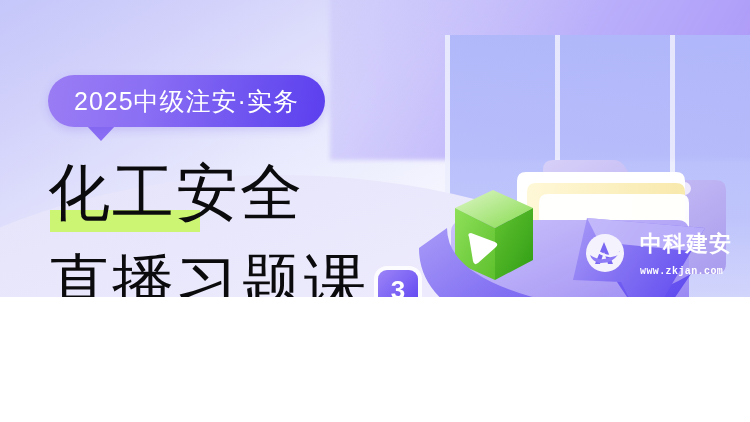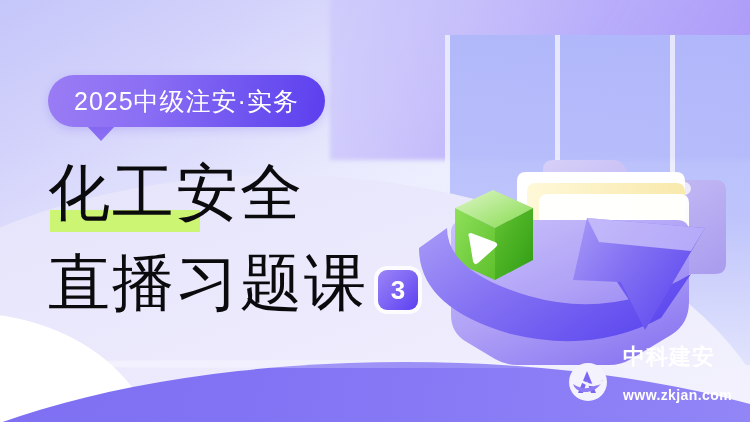--- a/index.html
+++ b/index.html
@@ -1,20 +1,20 @@
 <!DOCTYPE html>
 <html><head>
 <meta charset="utf-8">
 <style>
   html,body{margin:0;padding:0;background:#fff;}
   body{font-family:"Liberation Sans","DejaVu Sans",sans-serif;}
 
   #banner{
     position:relative;
-    width:750px;height:422px;
+    width:750px;height:297px;
     overflow:hidden;
     background:linear-gradient(150deg,#c5c6fa 0%,#d3d2fb 18%,#e8e9fd 42%,#f4f5fe 62%,#eef0fd 100%);
   }
 
   
   .bg-top-right{
     position:absolute;left:330px;top:-140px;width:620px;height:300px;
     background:linear-gradient(120deg,rgba(190,186,250,0) 0%,rgba(168,154,249,.75) 45%,#9a7cf6 100%);
     filter:blur(2px);
   }
@@ -98,31 +98,31 @@
     font-family:"Liberation Sans","DejaVu Sans",sans-serif;
     line-height:1;
   }
 
   
   #illus{position:absolute;left:405px;top:40px;width:345px;height:330px;z-index:4;}
 
   
   #logo{
     position:absolute;right:18px;bottom:20px;
-    display:flex;align-items:flex-end;gap:15px;z-index:8;
+    display:flex;align-items:flex-start;gap:15px;z-index:8;
   }
   #logo-mark{width:40px;height:40px;flex:0 0 40px;}
   #logo-words{display:flex;flex-direction:column;line-height:1;}
   #logo-name{
     color:#fff;font-size:22px;font-weight:bold;letter-spacing:1px;
     font-family:"DejaVu Sans","Liberation Sans",sans-serif;
   }
   #logo-url{
-    color:#fff;font-size:14px;font-weight:bold;letter-spacing:.4px;margin-top:20px;
-    font-family:Liberation Sans, sans-serif;
+    color:#fff;font-size:10px;font-weight:bold;letter-spacing:.4px;margin-top:12px;
+    font-family:Liberation Mono, monospace;
   }
 </style>
 </head>
 <body>
 
 <div id="banner">
 
   <div class="bg-top-right"></div>
 
   <div class="panel" style="left:450px;width:105px;"></div>

